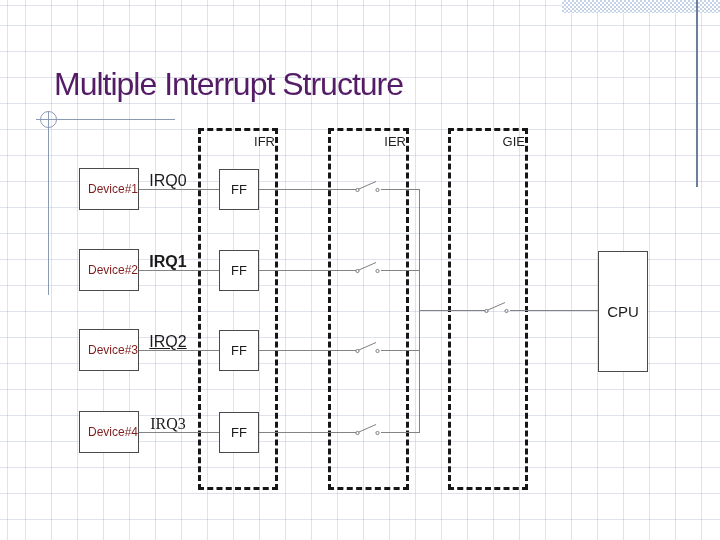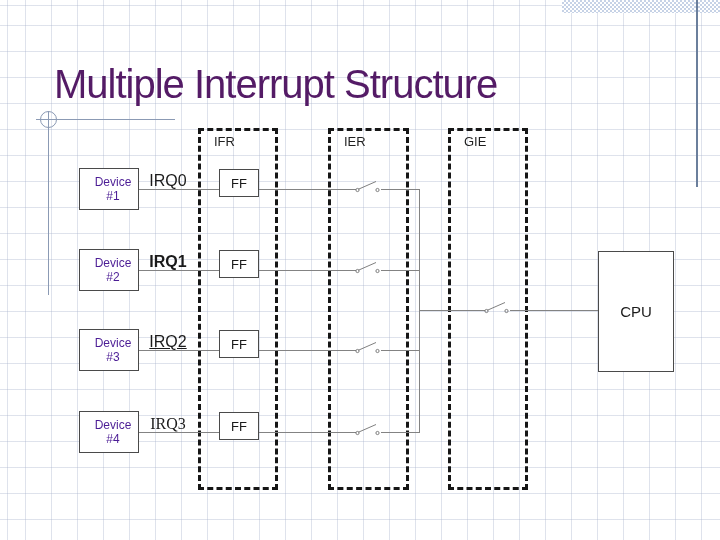--- a/index.html
+++ b/index.html
@@ -12,37 +12,37 @@
     background-position:25px 25px;
   }
   .top-band{
     position:absolute;left:562px;top:0;width:158px;height:13px;
     background-image:conic-gradient(#c6d2e6 25%, #ffffff 0 50%, #c6d2e6 0 75%, #ffffff 0);
     background-size:4px 4px;
   }
   .right-vline{position:absolute;left:696px;top:0;width:2px;height:187px;background:#6b7f9c;}
   .title{
     position:absolute;left:54px;top:60px;width:600px;
-    font-size:40px;line-height:48px;letter-spacing:-1px;
+    font-size:32px;line-height:48px;letter-spacing:-1px;
     color:#541b66;font-weight:400;white-space:nowrap;
   }
   .orn-hline{position:absolute;left:36px;top:119px;width:139px;height:1px;background:#8b9ab4;}
   .orn-vline{position:absolute;left:48px;top:111px;width:1px;height:184px;background:#8b9ab4;}
   .orn-circle{position:absolute;left:40px;top:111px;width:15px;height:15px;border:1px solid #8b9ab4;border-radius:50%;}
 
   .reg-box{position:absolute;top:128px;height:362px;border:3px dashed #161616;box-sizing:border-box;}
   .reg-box.ifr{left:198px;width:80px;}
   .reg-box.ier{left:328px;width:81px;}
   .reg-box.gie{left:448px;width:80px;}
-  .reg-label{position:absolute;top:3px;left:13px;right:0;text-align:left;font-size:13px;color:#1f1f1f;}
+  .reg-label{position:absolute;top:3px;left:13px;right:0;text-align:right;font-size:13px;color:#1f1f1f;}
 
   .dev-box{position:absolute;left:79px;width:60px;height:42px;border:1px solid #4a4a4a;background:#fff;
-    box-sizing:border-box;display:flex;flex-direction:column;justify-content:center;align-items:center;
-    font-size:12px;line-height:14px;color:#4c1d95;z-index:2;padding-left:8px;}
-  .ff-box{position:absolute;left:219px;width:40px;height:28px;border:1px solid #4a4a4a;background:#fff;
+    box-sizing:border-box;display:flex;flex-direction:row;justify-content:center;align-items:center;
+    font-size:12px;line-height:14px;color:#7f1d1d;z-index:2;padding-left:8px;}
+  .ff-box{position:absolute;left:219px;width:40px;height:41px;border:1px solid #4a4a4a;background:#fff;
     box-sizing:border-box;display:flex;justify-content:center;align-items:center;
     font-size:13px;color:#1a1a1a;z-index:2;}
   .irq-label{position:absolute;left:146px;width:44px;text-align:center;font-size:16px;color:#1a1a1a;}
   .dev-r0{top:168px;} .dev-r1{top:249px;} .dev-r2{top:329px;} .dev-r3{top:411px;}
   .ff-r0{top:169px;}  .ff-r1{top:250px;}  .ff-r2{top:330px;}  .ff-r3{top:412px;}
   .irq-r0{top:172px;} .irq-r1{top:253px;font-weight:bold;} .irq-r2{top:333px;text-decoration:underline;} .irq-r3{top:415px;font-family:Liberation Serif, serif;}
 
   .hline{position:absolute;height:1px;background:#838383;z-index:1;}
   .ln-r0{top:189px;} .ln-r1{top:270px;} .ln-r2{top:350px;} .ln-r3{top:432px;}
   .seg-a{left:139px;width:80px;}
@@ -50,21 +50,21 @@
   .seg-c{left:381px;width:38px;}
   .bus-vline{position:absolute;left:419px;top:189px;width:1px;height:244px;background:#838383;}
   .feed-a{left:419px;width:66px;top:310px;}
   .feed-b{left:510px;width:88px;top:310px;}
 
   .switch{position:absolute;width:26px;height:16px;z-index:2;}
   .sw-r0{left:355px;top:177px;} .sw-r1{left:355px;top:258px;}
   .sw-r2{left:355px;top:338px;} .sw-r3{left:355px;top:420px;}
   .sw-gie{left:484px;top:298px;}
 
-  .cpu-box{position:absolute;left:598px;top:251px;width:76px;height:121px;border:1px solid #4a4a4a;
+  .cpu-box{position:absolute;left:598px;top:251px;width:50px;height:121px;border:1px solid #4a4a4a;
     background:#fff;box-sizing:border-box;display:flex;justify-content:center;align-items:center;
     font-size:15px;color:#1a1a1a;z-index:2;}
 </style>
 </head>
 <body>
 
 <div class="slide">
 
   <div class="top-band"></div>
   <div class="right-vline"></div>

